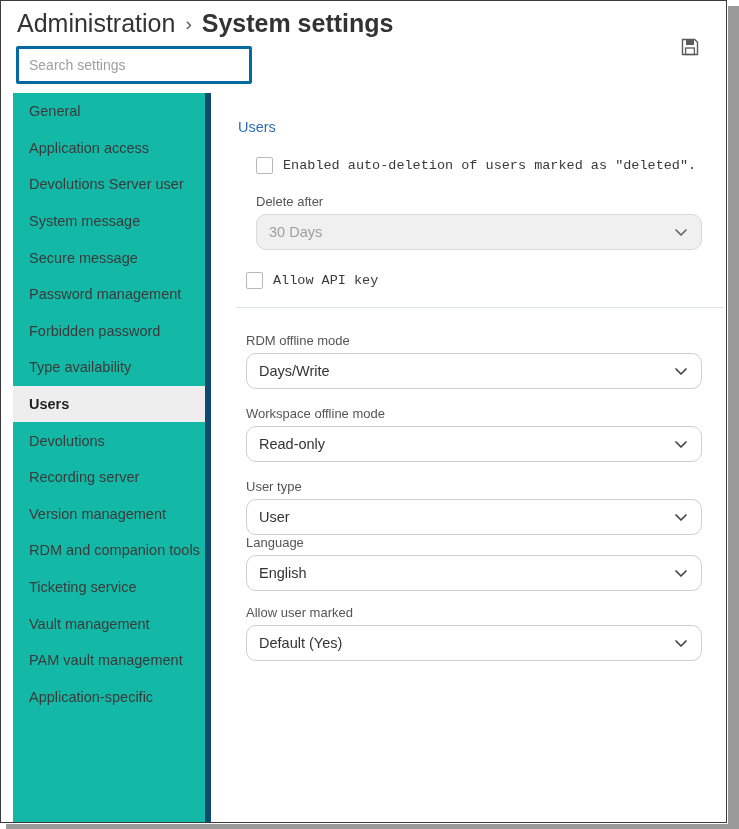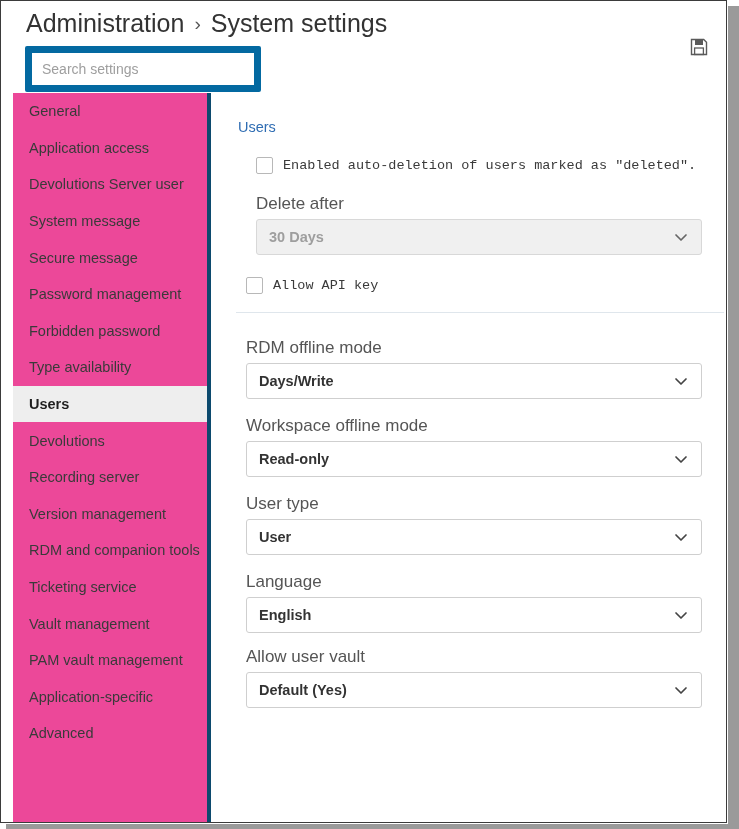--- a/index.html
+++ b/index.html
@@ -39,21 +39,21 @@
     left: 6px;
     top: 824px;
     width: 733px;
     height: 5px;
     background: #9a9a9a;
   }
 
   
   .header {
     position: absolute;
-    left: 12px; top: 0;
+    left: 3px; top: 0;
     width: 725px;
     height: 88px;
   }
   .breadcrumb {
     position: absolute;
     left: 13px;
     top: 8px;
     display: flex;
     align-items: center;
     gap: 10px;
@@ -64,33 +64,33 @@
     color: #333333;
     font-weight: 400;
   }
   .crumb-sep {
     font-size: 19px;
     color: #555555;
   }
   .crumb-2 {
     font-size: 25px;
     color: #333333;
-    font-weight: 400;
+    font-weight: 700;
   }
   .search-wrap {
     position: absolute;
     left: 12px;
     top: 45px;
     width: 236px;
     height: 34px;
   }
   .search-input {
     width: 100%;
     height: 100%;
-    border: 7px solid #0369a1;
+    border: 3px solid #0369a1;
     border-radius: 2px;
     padding: 16px 10px;
     font-size: 14px;
     color: #333;
     outline: none;
     background: #fff;
     font-family: "Liberation Sans", sans-serif;
   }
   .search-input::placeholder { color: #9e9e9e; }
 
@@ -106,22 +106,22 @@
     cursor: pointer;
   }
 
   
   .sidebar {
     position: absolute;
     left: 12px;
     top: 92px;
     width: 198px;
     bottom: 0;
-    background: #ec4899;
-    border-right: 4px solid #0c4a6e;
+    background: #14b8a6;
+    border-right: 6px solid #0c4a6e;
     overflow: hidden;
   }
   .nav-item {
     height: 36.6px;
     display: flex;
     align-items: center;
     padding-left: 16px;
     font-size: 14.5px;
     color: #3a3a3a;
     cursor: pointer;
@@ -168,37 +168,36 @@
     border-radius: 2px;
     flex: none;
   }
   .check-label {
     font-size: 13.5px;
     color: #3a3a3a;
     margin-left: 10px;
     font-family: Liberation Mono, monospace;
   }
   .field-label {
-    font-size: 17px;
+    font-size: 13px;
     color: #555555;
     margin-bottom: 5px;
   }
   .select {
     position: relative;
     height: 36px;
     border: 1px solid #cfcfcf;
-    border-radius: 3px;
+    border-radius: 10px;
     background: #ffffff;
     display: flex;
     align-items: center;
     padding: 0 36px 0 12px;
     font-size: 14.5px;
     color: #333333;
     cursor: pointer;
-    font-weight: bold;
   }
   .select.disabled {
     background: #f0f0f0;
     border-color: #d8d8d8;
     color: #9e9e9e;
   }
   .chev {
     position: absolute;
     right: 12px;
     top: 50%;
@@ -282,23 +281,20 @@
         </div>
       <div class="nav-item">
           <span>Vault management</span>
         </div>
       <div class="nav-item">
           <span>PAM vault management</span>
         </div>
       <div class="nav-item">
           <span>Application-specific</span>
         </div>
-      <div class="nav-item">
-          <span>Advanced</span>
-        </div>
     </div>
 
     <div class="content">
 
       <div class="section-title">Users</div>
 
       <div style="margin-left:44px; margin-right:24px;">
         <div class="check-row">
           <div class="checkbox"></div>
           <div class="check-label">Enabled auto-deletion of users marked as "deleted".</div>
@@ -342,42 +338,42 @@
         <div style="margin-bottom:17px;">
           <div class="field-label">Workspace offline mode</div>
           <div class="select">
             <span>Read-only</span>
             <svg class="chev" viewBox="0 0 16 16">
               <path d="M3 6l5 5 5-5" fill="none" stroke="#444" stroke-width="1.7" stroke-linecap="round" stroke-linejoin="round"></path>
             </svg>
           </div>
         </div>
 
-        <div style="margin-bottom:17px;">
+        <div style="">
           <div class="field-label">User type</div>
           <div class="select">
             <span>User</span>
             <svg class="chev" viewBox="0 0 16 16">
               <path d="M3 6l5 5 5-5" fill="none" stroke="#444" stroke-width="1.7" stroke-linecap="round" stroke-linejoin="round"></path>
             </svg>
           </div>
         </div>
 
         <div style="margin-bottom:14px;">
           <div class="field-label">Language</div>
           <div class="select">
             <span>English</span>
             <svg class="chev" viewBox="0 0 16 16">
               <path d="M3 6l5 5 5-5" fill="none" stroke="#444" stroke-width="1.7" stroke-linecap="round" stroke-linejoin="round"></path>
             </svg>
           </div>
         </div>
 
         <div style="margin-bottom:17px;">
-          <div class="field-label">Allow user vault</div>
+          <div class="field-label">Allow user marked</div>
           <div class="select">
             <span>Default (Yes)</span>
             <svg class="chev" viewBox="0 0 16 16">
               <path d="M3 6l5 5 5-5" fill="none" stroke="#444" stroke-width="1.7" stroke-linecap="round" stroke-linejoin="round"></path>
             </svg>
           </div>
         </div>
 
       </div>
     </div>

